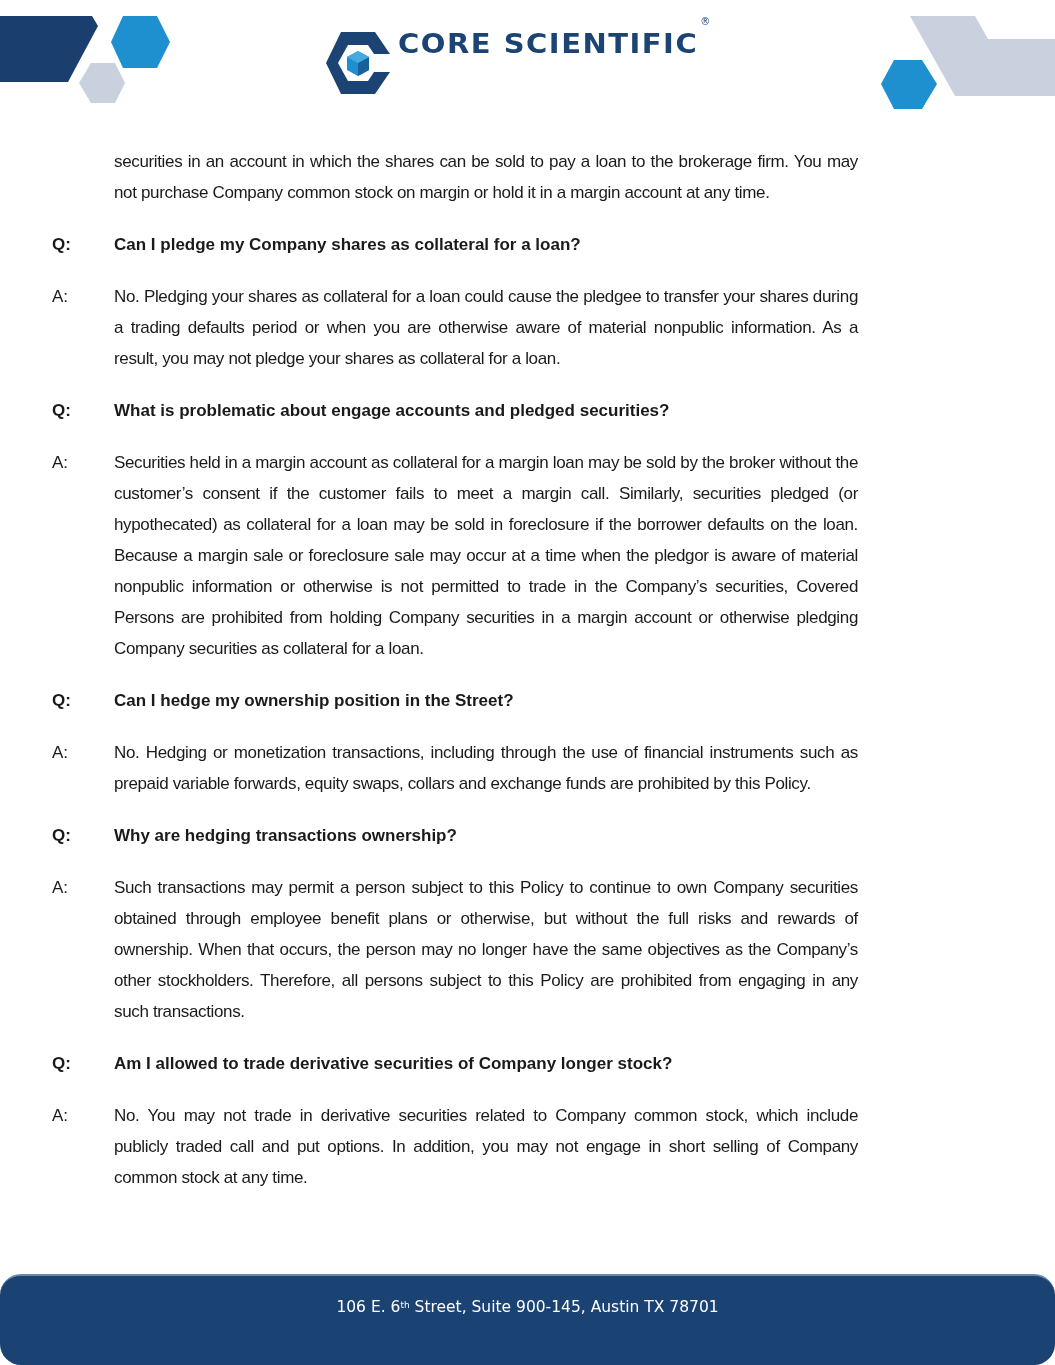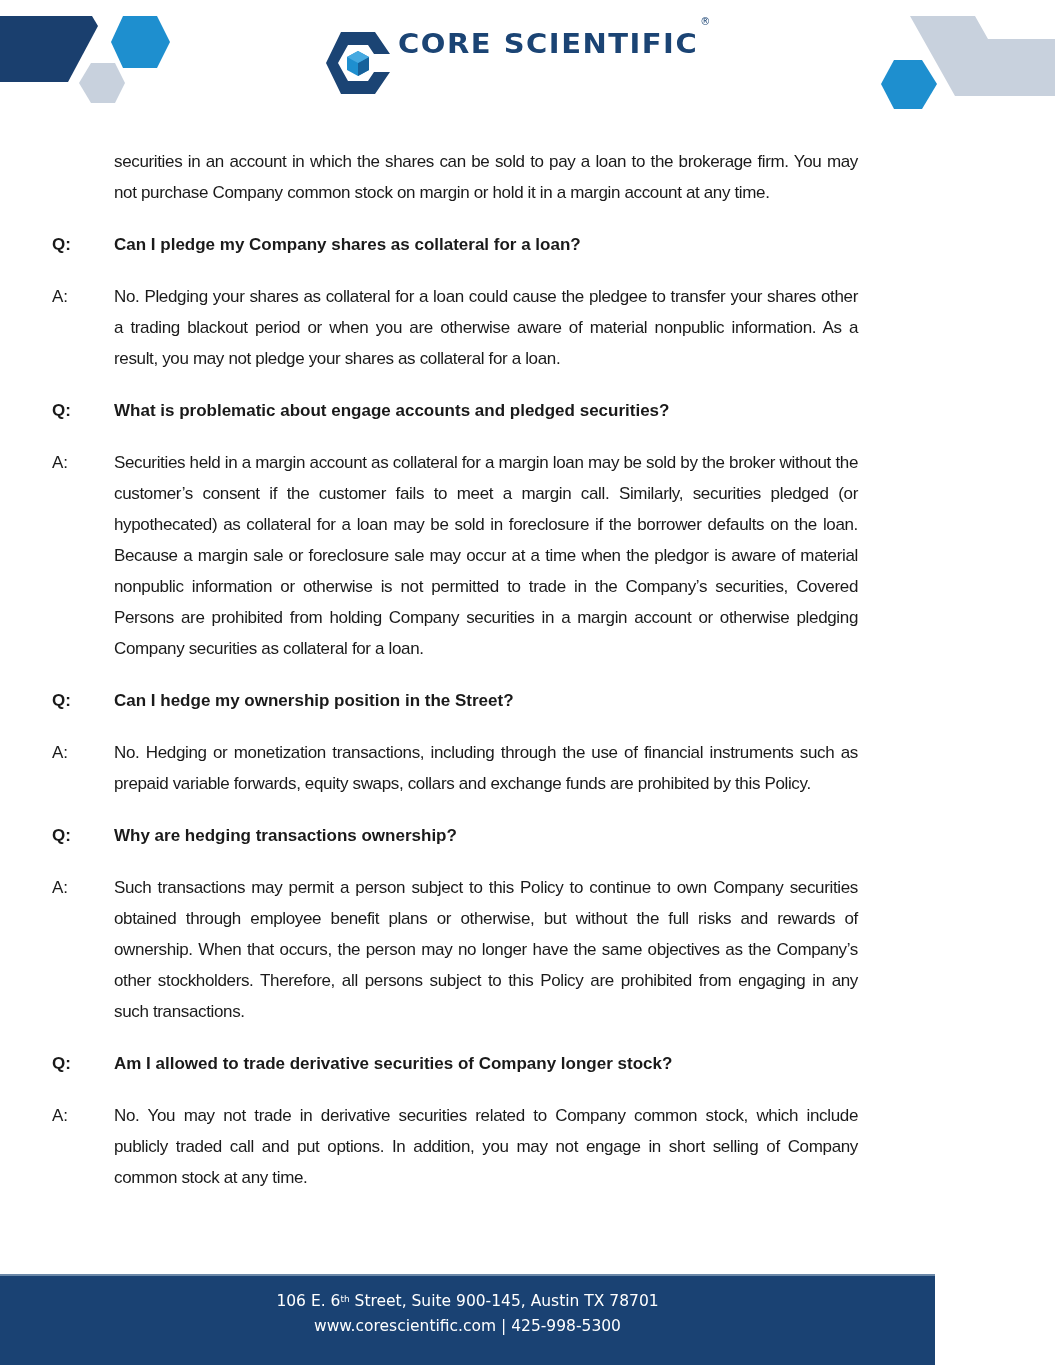--- a/index.html
+++ b/index.html
@@ -21,24 +21,24 @@
     .row { position: relative; margin-left: 52px; width: 806px; font-size: 17px; line-height: 31px; }
     .row .lbl { position: absolute; left: 0; top: 0; width: 60px; }
     .row .txt { margin-left: 62px; text-align: justify; }
     .row.q .lbl, .row.q .txt { font-weight: bold; }
     .row.q { margin-bottom: 21px; }
     .row.a { margin-bottom: 21px; }
     .row.cont { margin-bottom: 21px; }
     .tight { letter-spacing: -0.35px; }
 
     .footer {
-      position: absolute; left: 0; top: 1274px; width: 935px; height: 91px;
+      position: absolute; left: 0; top: 1274px; width: 1055px; height: 91px;
       background: #1a4273; border-top: 2px solid #6b88a8; box-sizing: border-box;
       color: #ffffff; text-align: center; font-family: "DejaVu Sans", sans-serif;
-      font-size: 15.5px; line-height: 25px; padding-top: 13px;
+      font-size: 15.5px; line-height: 25px; padding-top: 19px; border-radius: 21px;
     }
     .footer sup { font-size: 9px; vertical-align: top; position: relative; top: -2px; }
   </style>
 </head>
 <body>
 
 <svg class="deco" style="left:0;top:0" width="180" height="110" viewBox="0 0 180 110">
   <polygon points="0,16 92,16 98,26 68,82 0,82" fill="#1a3f6e"></polygon>
   <polygon points="123,16 157,16 170,42 157,68 123,68 111,42" fill="#1e8fcf"></polygon>
   <polygon points="91,63 115,63 125,83 115,103 91,103 79,83" fill="#c8d1dd"></polygon>
@@ -64,21 +64,21 @@
     <div class="txt tight">securities in an account in which the shares can be sold to pay a loan to the brokerage firm. You may not purchase Company common stock on margin or hold it in a margin account at any time.</div>
   </div>
 
   <div>
     <div class="row q">
       <span class="lbl">Q:</span>
       <div class="txt">Can I pledge my Company shares as collateral for a loan?</div>
     </div>
     <div class="row a">
       <span class="lbl">A:</span>
-      <div class="txt tight">No. Pledging your shares as collateral for a loan could cause the pledgee to transfer your shares other a trading blackout period or when you are otherwise aware of material nonpublic information. As a result, you may not pledge your shares as collateral for a loan.</div>
+      <div class="txt tight">No. Pledging your shares as collateral for a loan could cause the pledgee to transfer your shares during a trading defaults period or when you are otherwise aware of material nonpublic information. As a result, you may not pledge your shares as collateral for a loan.</div>
     </div>
   </div>
 
   <div>
     <div class="row q">
       <span class="lbl">Q:</span>
       <div class="txt">What is problematic about engage accounts and pledged securities?</div>
     </div>
     <div class="row a">
       <span class="lbl">A:</span>
@@ -115,14 +115,13 @@
     </div>
     <div class="row a">
       <span class="lbl">A:</span>
       <div class="txt tight">No. You may not trade in derivative securities related to Company common stock, which include publicly traded call and put options. In addition, you may not engage in short selling of Company common stock at any time.</div>
     </div>
   </div>
 </div>
 
 <div class="footer">
   <div><span>106 E. 6</span><sup>th</sup><span> Street, Suite 900-145, Austin TX 78701</span></div>
-  <div>www.corescientific.com | 425-998-5300</div>
 </div>
 
 </body></html>

